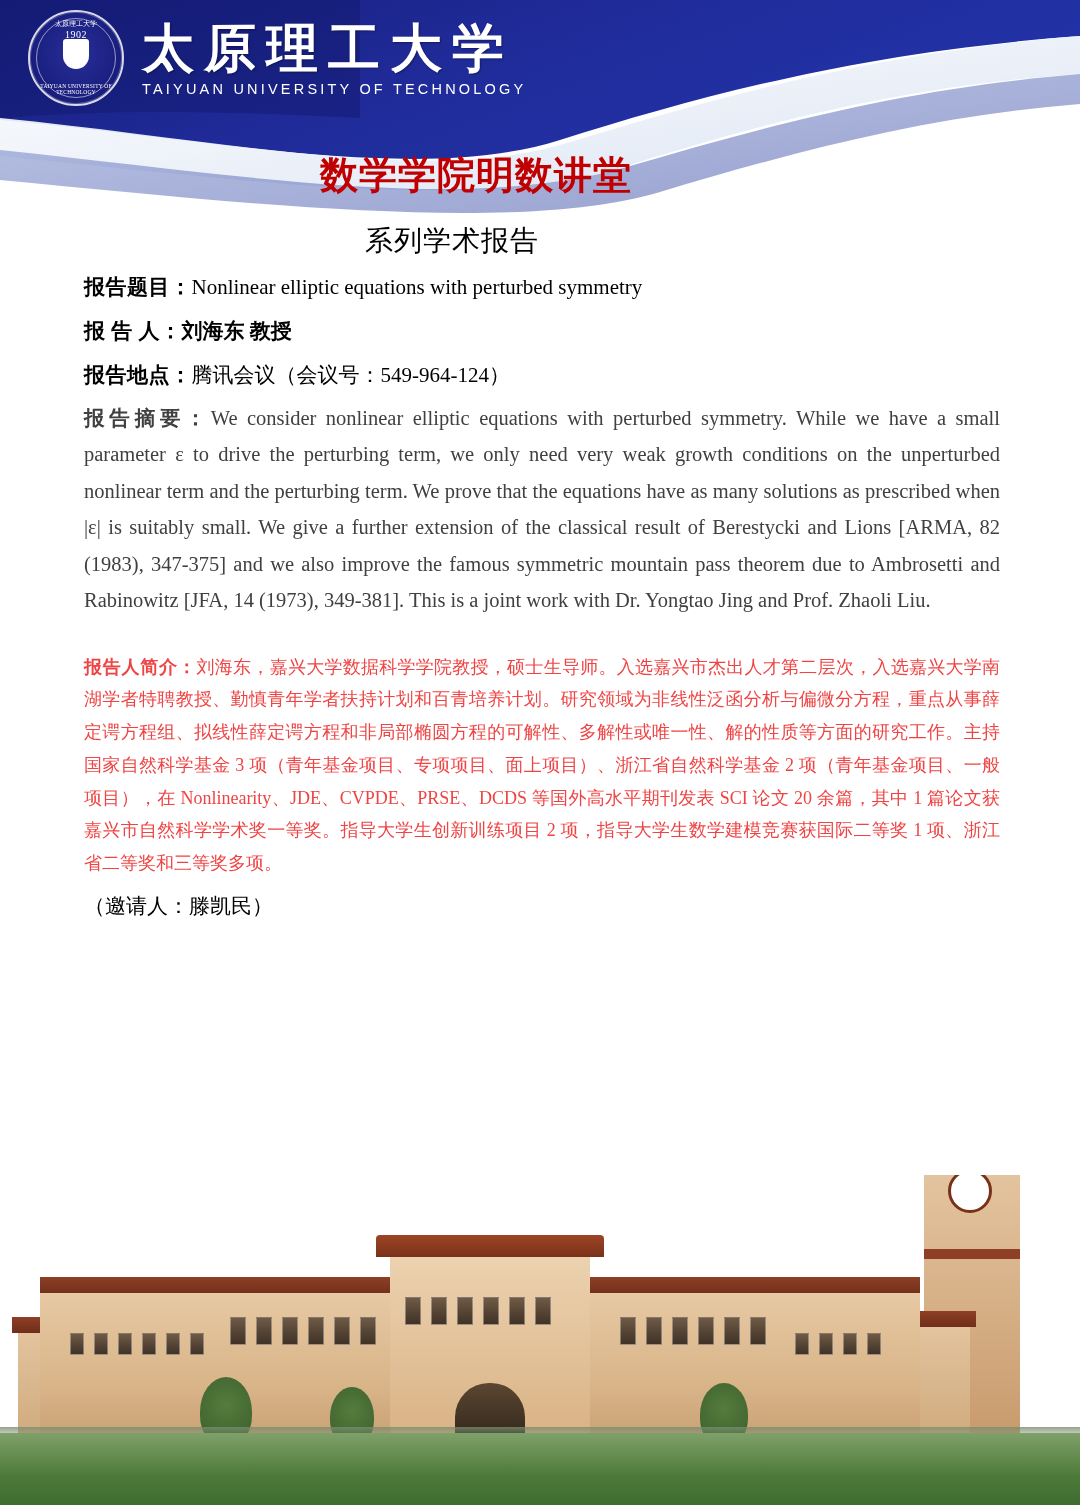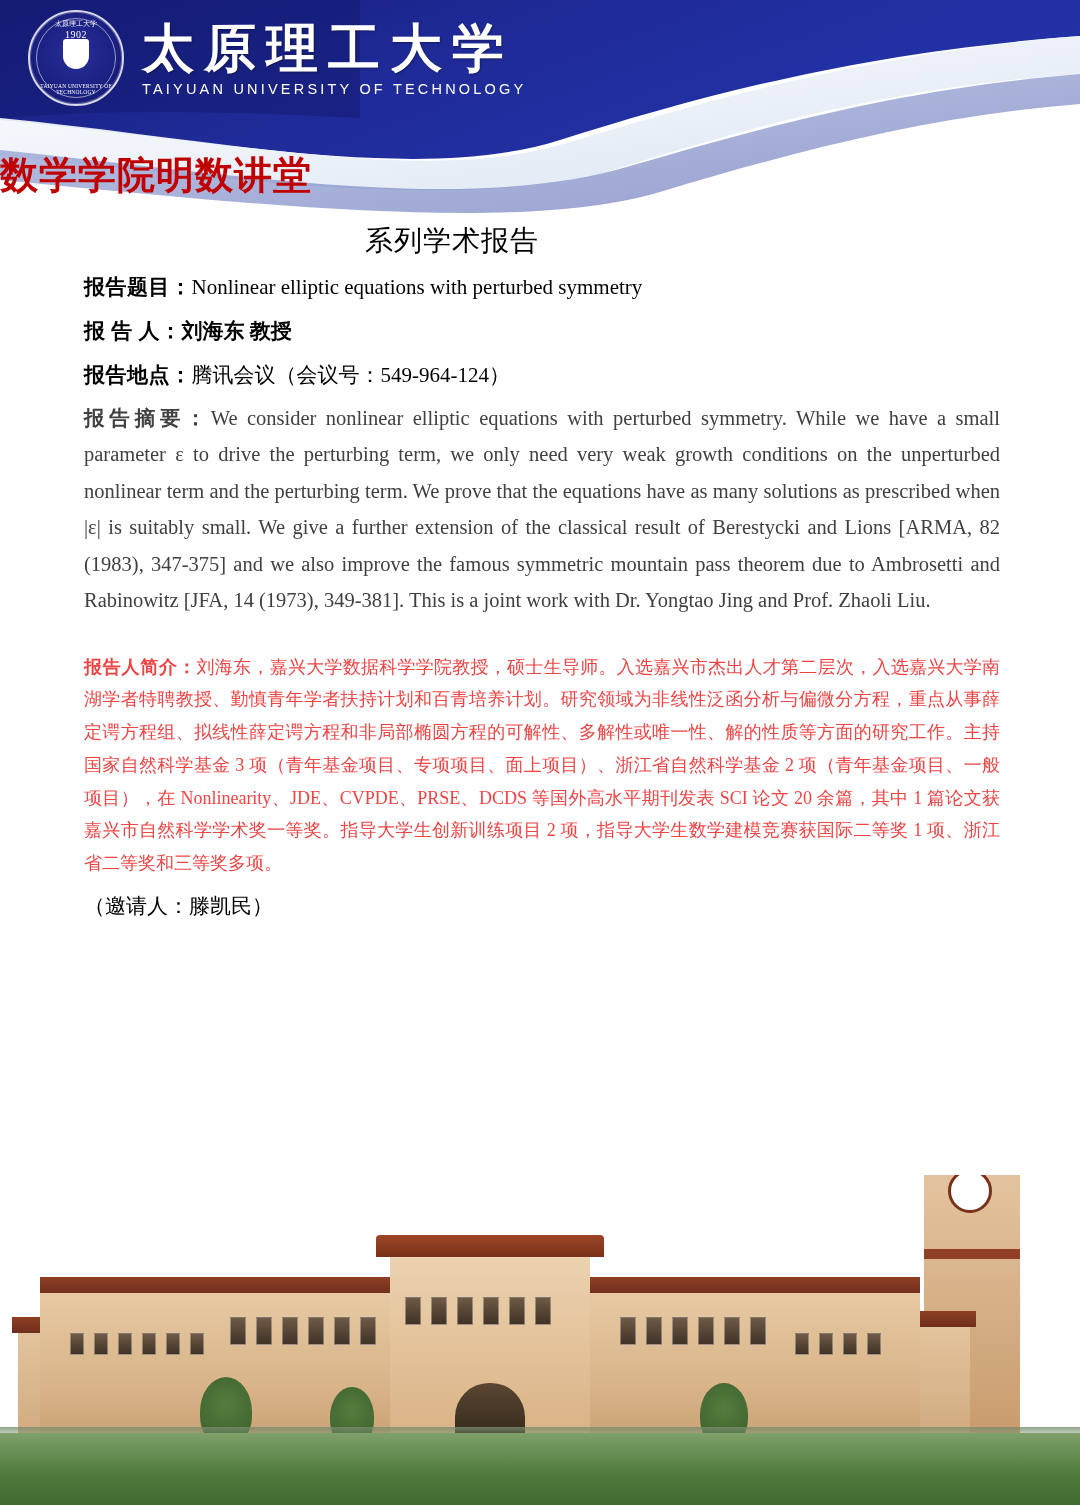--- a/index.html
+++ b/index.html
@@ -110,21 +110,21 @@
     margin-top: 2px;
     white-space: nowrap;
   }
 
   
   .main-title {
     position: absolute;
     top: 150px;
     left: 0;
     width: 952px;
-    text-align: left;
+    text-align: center;
     font-family: Liberation Sans, sans-serif;
     font-size: 38px;
     font-weight: 700;
     color: #c00000;
     letter-spacing: 1px;
     z-index: 10;
   }
   .sub-title {
     position: absolute;
     top: 222px;

